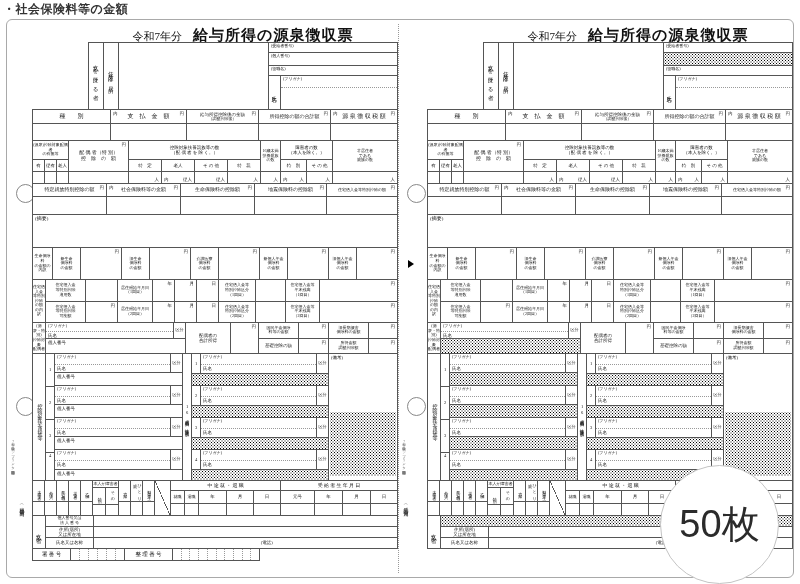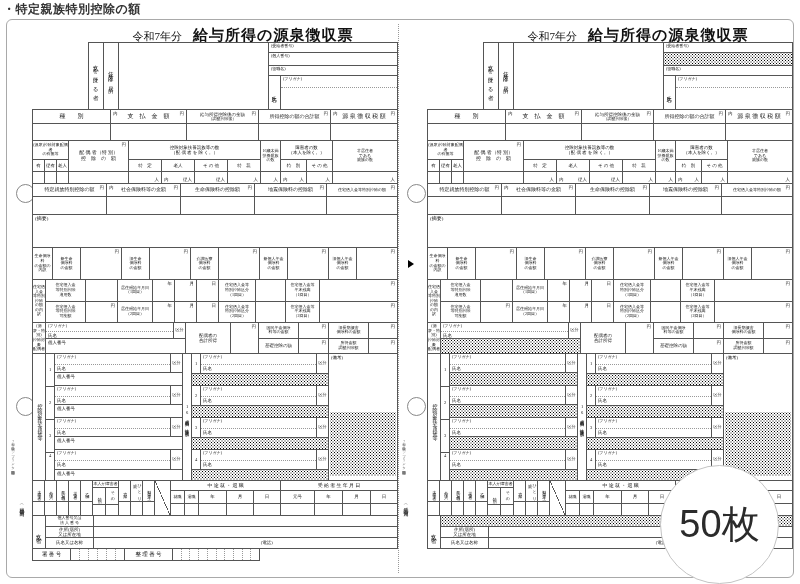--- a/index.html
+++ b/index.html
@@ -55,21 +55,21 @@
   .digits i{flex:1;border-right:1px dotted #999;}
   .digits i:last-child{border-right:none;}
   .badge{position:absolute;left:660px;top:465px;width:117px;height:117px;border-radius:50%;
          background:#fff;border:1px solid #c4c4c4;display:flex;align-items:center;justify-content:center;
          font-family:"Liberation Sans","DejaVu Sans",sans-serif;font-size:38px;color:#2b2b2b;z-index:5;}
   .biko-patch{position:absolute;left:1px;right:1px;top:58px;height:64px;}
 </style>
 </head>
 <body>
 
-<div class="heading">・特定親族特別控除の額</div>
+<div class="heading">・社会保険料等の金額</div>
 
 <div class="card">
   <div class="perf"></div>
   <div id="left-form-slot" class="slot">
 <div class="form variant-tax">
   <div class="mband">
     <span class="circle c1"></span>
     <span class="circle c2"></span>
     <span class="ptext">令和7年度版ページプリンタ対応源泉徴収票</span>
     <span class="mtext tax-only">（税務署提出用）</span>

